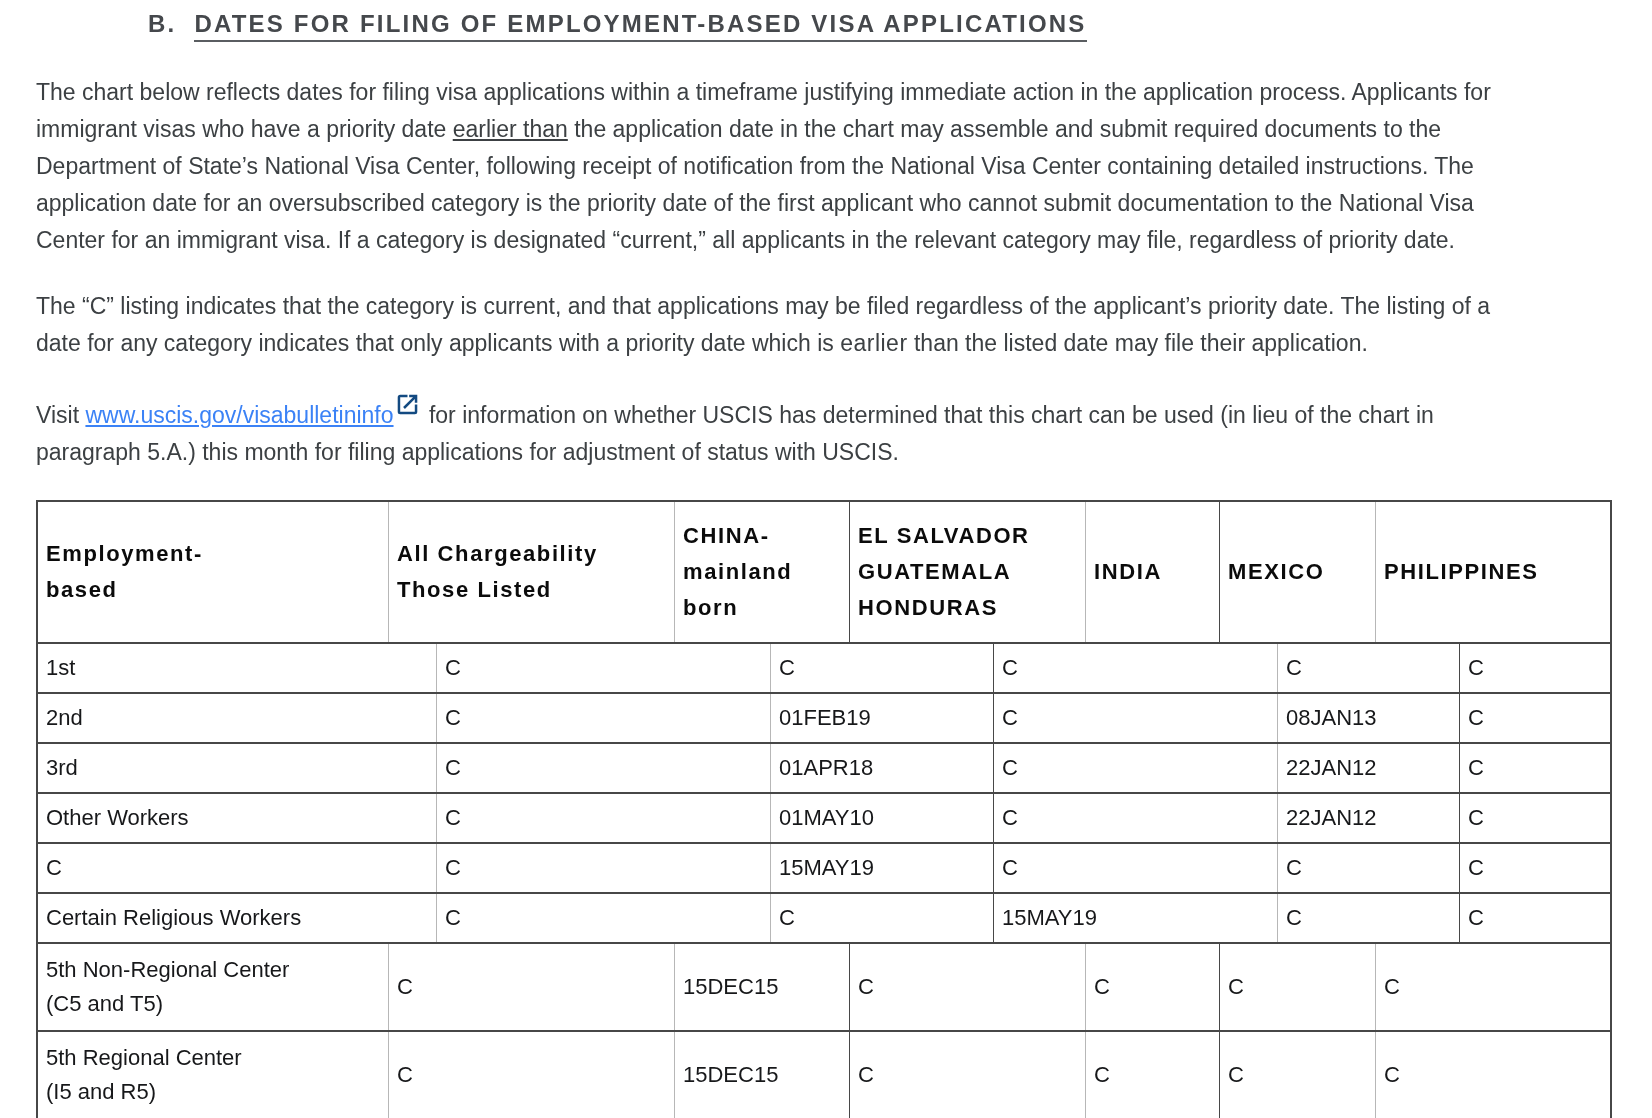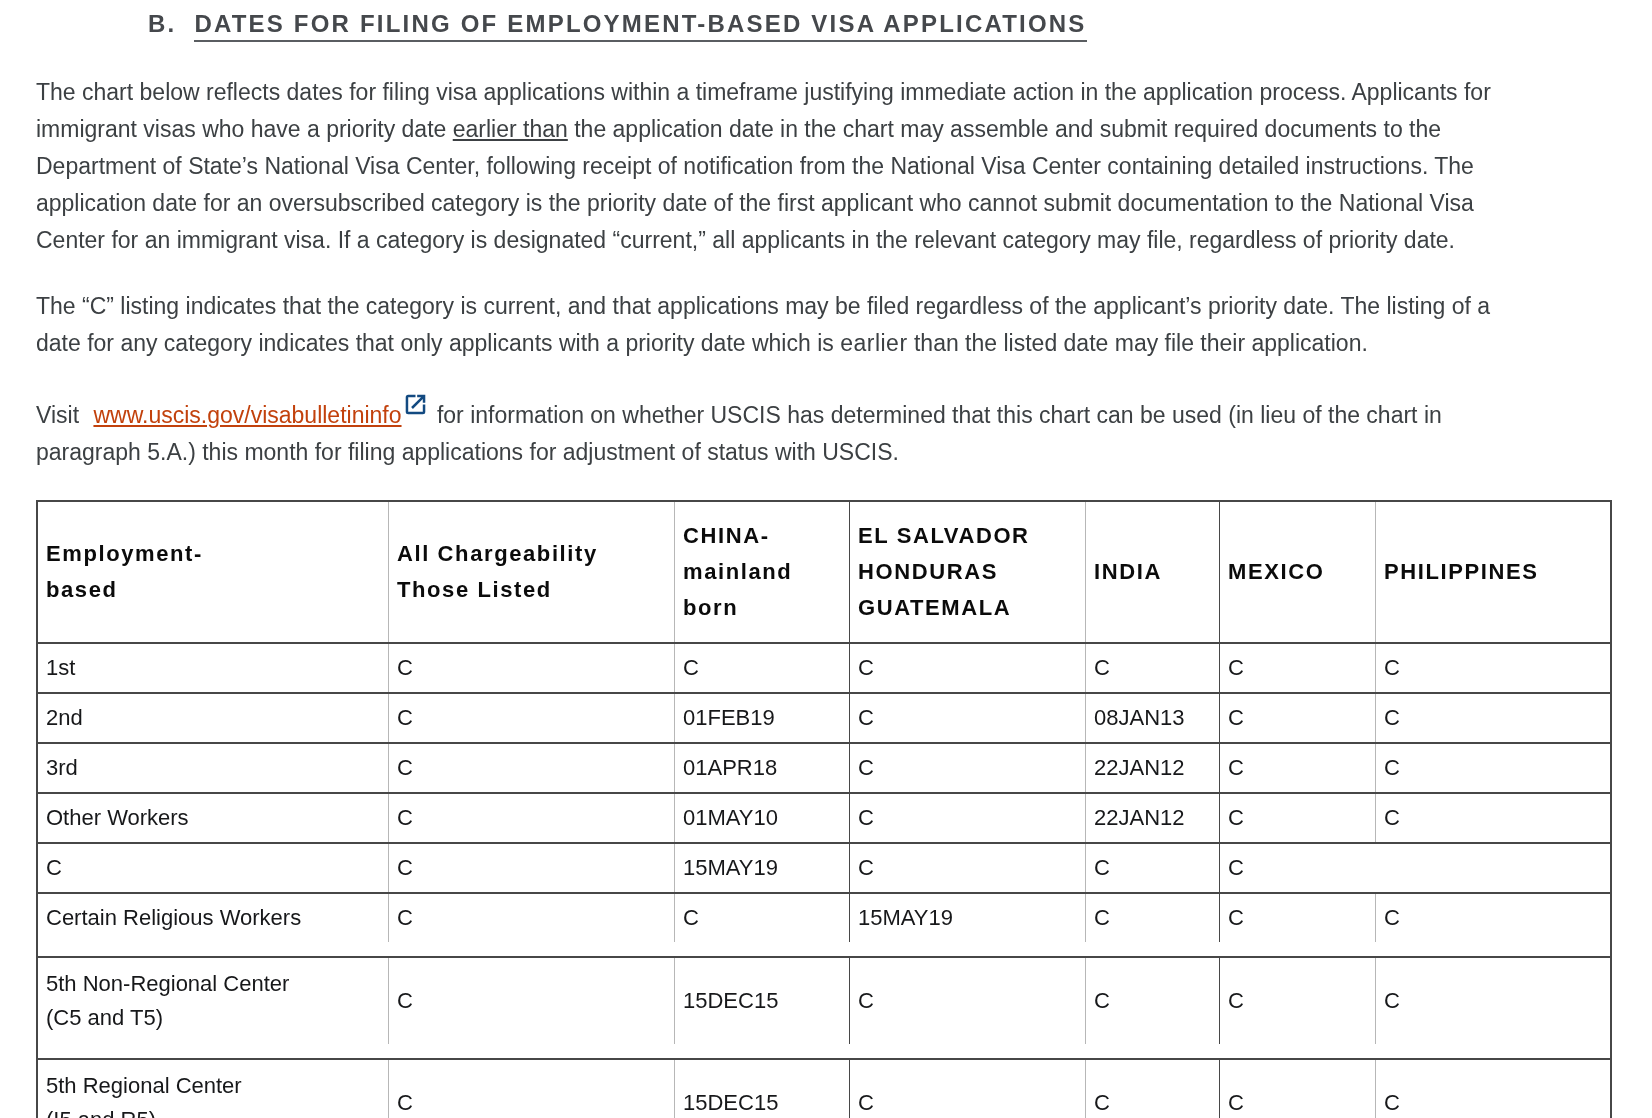--- a/index.html
+++ b/index.html
@@ -23,21 +23,21 @@
   
   p.body-par {
     margin: 0 0 29px 36px;
     width: 1458px;
     font-size: 23px; line-height: 37px;
     color: #3c4043;
   }
   .u { text-decoration: underline; text-align: center; }
   strong.b { font-weight: normal; letter-spacing: 0.5px; }
   a.link {
-    color: #c2410c; text-decoration: underline; cursor: pointer; margin-left: 8px;
+    color: #3b82f6; text-decoration: underline; cursor: pointer;
   }
   .ext {
     display: inline-block; vertical-align: 6px; margin: 0 3px 0 1px;
   }
   .ext svg { display: inline-block; }
 
   
   .vtable {
     margin: 14px 0 0 36px;
     width: 1572px;
@@ -60,22 +60,22 @@
   }
   .cell:nth-child(4), .cell:nth-child(6) {
     border-left: 1px solid #474747;
   }
   .header-row { height: 140px; }
   .hcell {
     font-weight: bold; letter-spacing: 1.6px; line-height: 36px;
     color: #0b0b0b;
   }
   .hcell span, .ccell span { display: block; }
-  .row-single { height: 48px; }
-  .row-double { height: 86px; margin-top: 14px; }
+  .row-single { height: 48px; gap: 48px; }
+  .row-double { height: 86px; }
   .ccell { line-height: 34px; }
 </style>
 </head>
 <body>
 
 <div class="doc">
 
   <h2 class="title"><span class="sec-label">B.</span><span class="sec-title">DATES FOR FILING OF EMPLOYMENT-BASED VISA APPLICATIONS</span></h2>
 
   <p class="body-par"><span>The chart below reflects dates for filing visa applications within a timeframe justifying immediate action in the application process. Applicants for immigrant visas who have a priority date </span><span class="u">earlier than</span><span> the application date in the chart may assemble and submit required documents to the Department of State’s National Visa Center, following receipt of notification from the National Visa Center containing detailed instructions. The application date for an oversubscribed category is the priority date of the first applicant who cannot submit documentation to the National Visa Center for an immigrant visa. If a category is designated “current,” all applicants in the relevant category may file, regardless of priority date.</span></p>
@@ -97,22 +97,22 @@
           <span>All Chargeability</span>
           <span>Those Listed</span>
         </div>
       <div class="cell hcell">
           <span>CHINA-</span>
           <span>mainland</span>
           <span>born</span>
         </div>
       <div class="cell hcell">
           <span>EL SALVADOR</span>
+          <span>GUATEMALA</span>
           <span>HONDURAS</span>
-          <span>GUATEMALA</span>
         </div>
       <div class="cell hcell">
           <span>INDIA</span>
         </div>
       <div class="cell hcell">
           <span>MEXICO</span>
         </div>
       <div class="cell hcell">
           <span>PHILIPPINES</span>
         </div>

